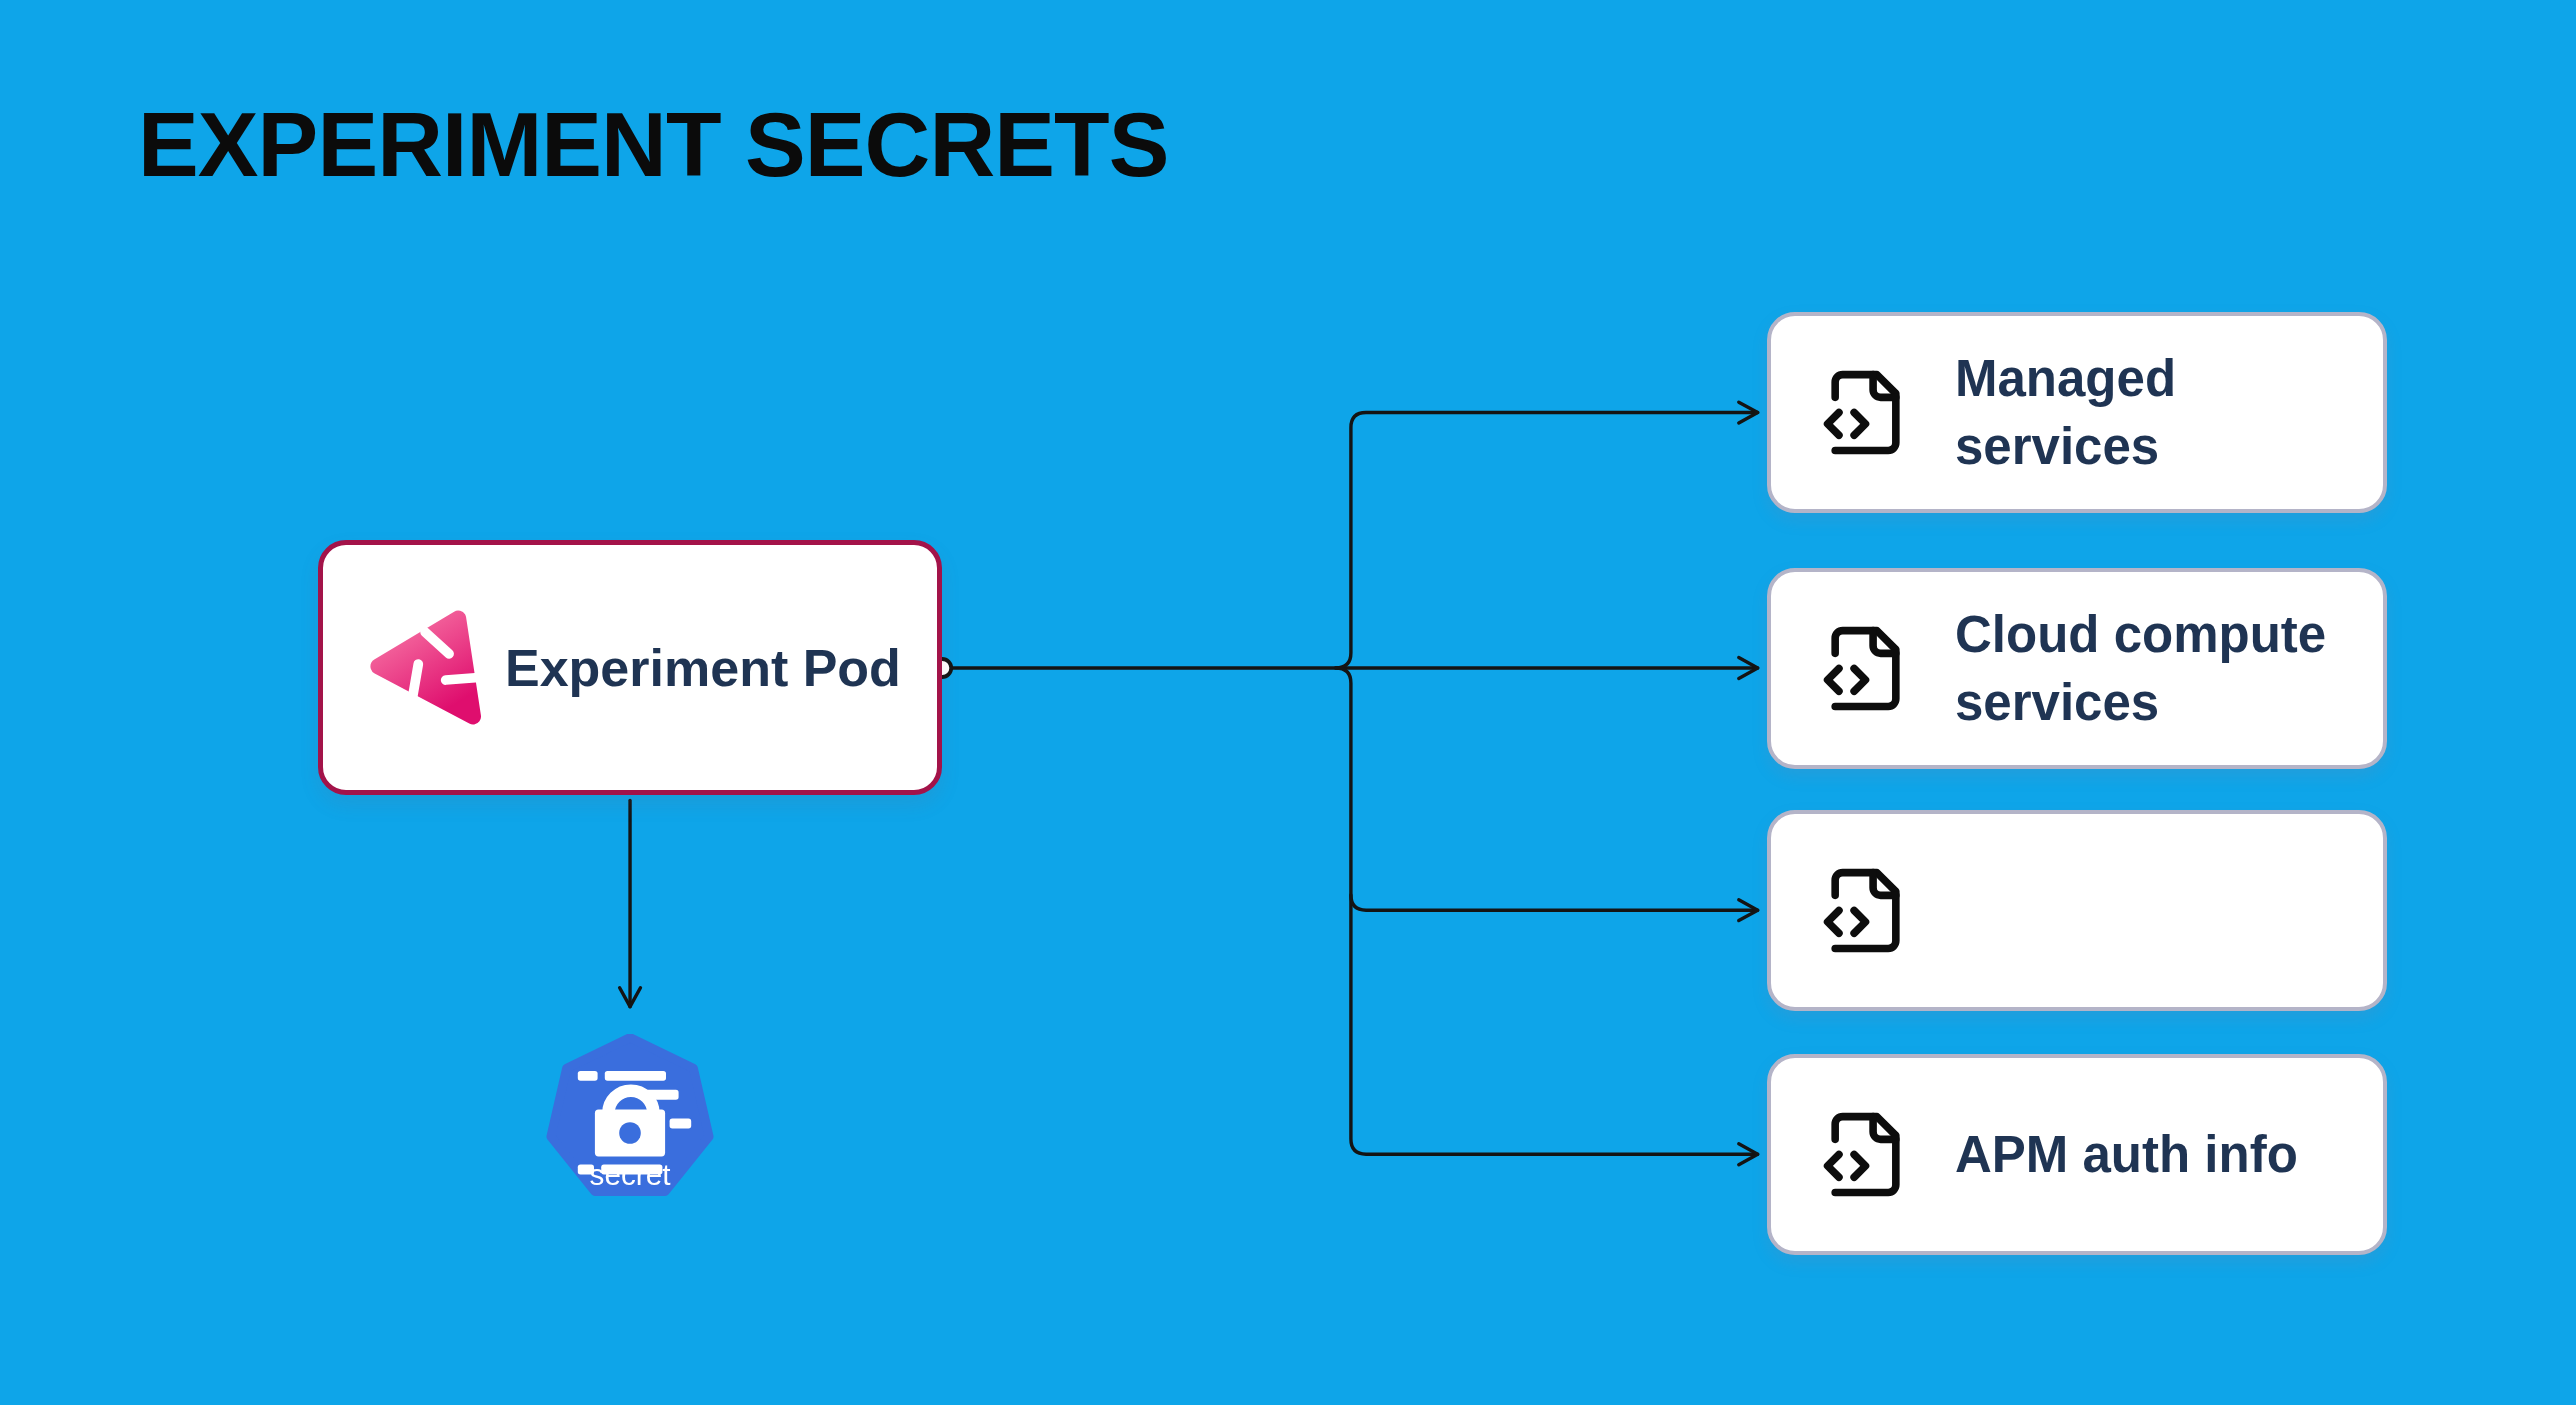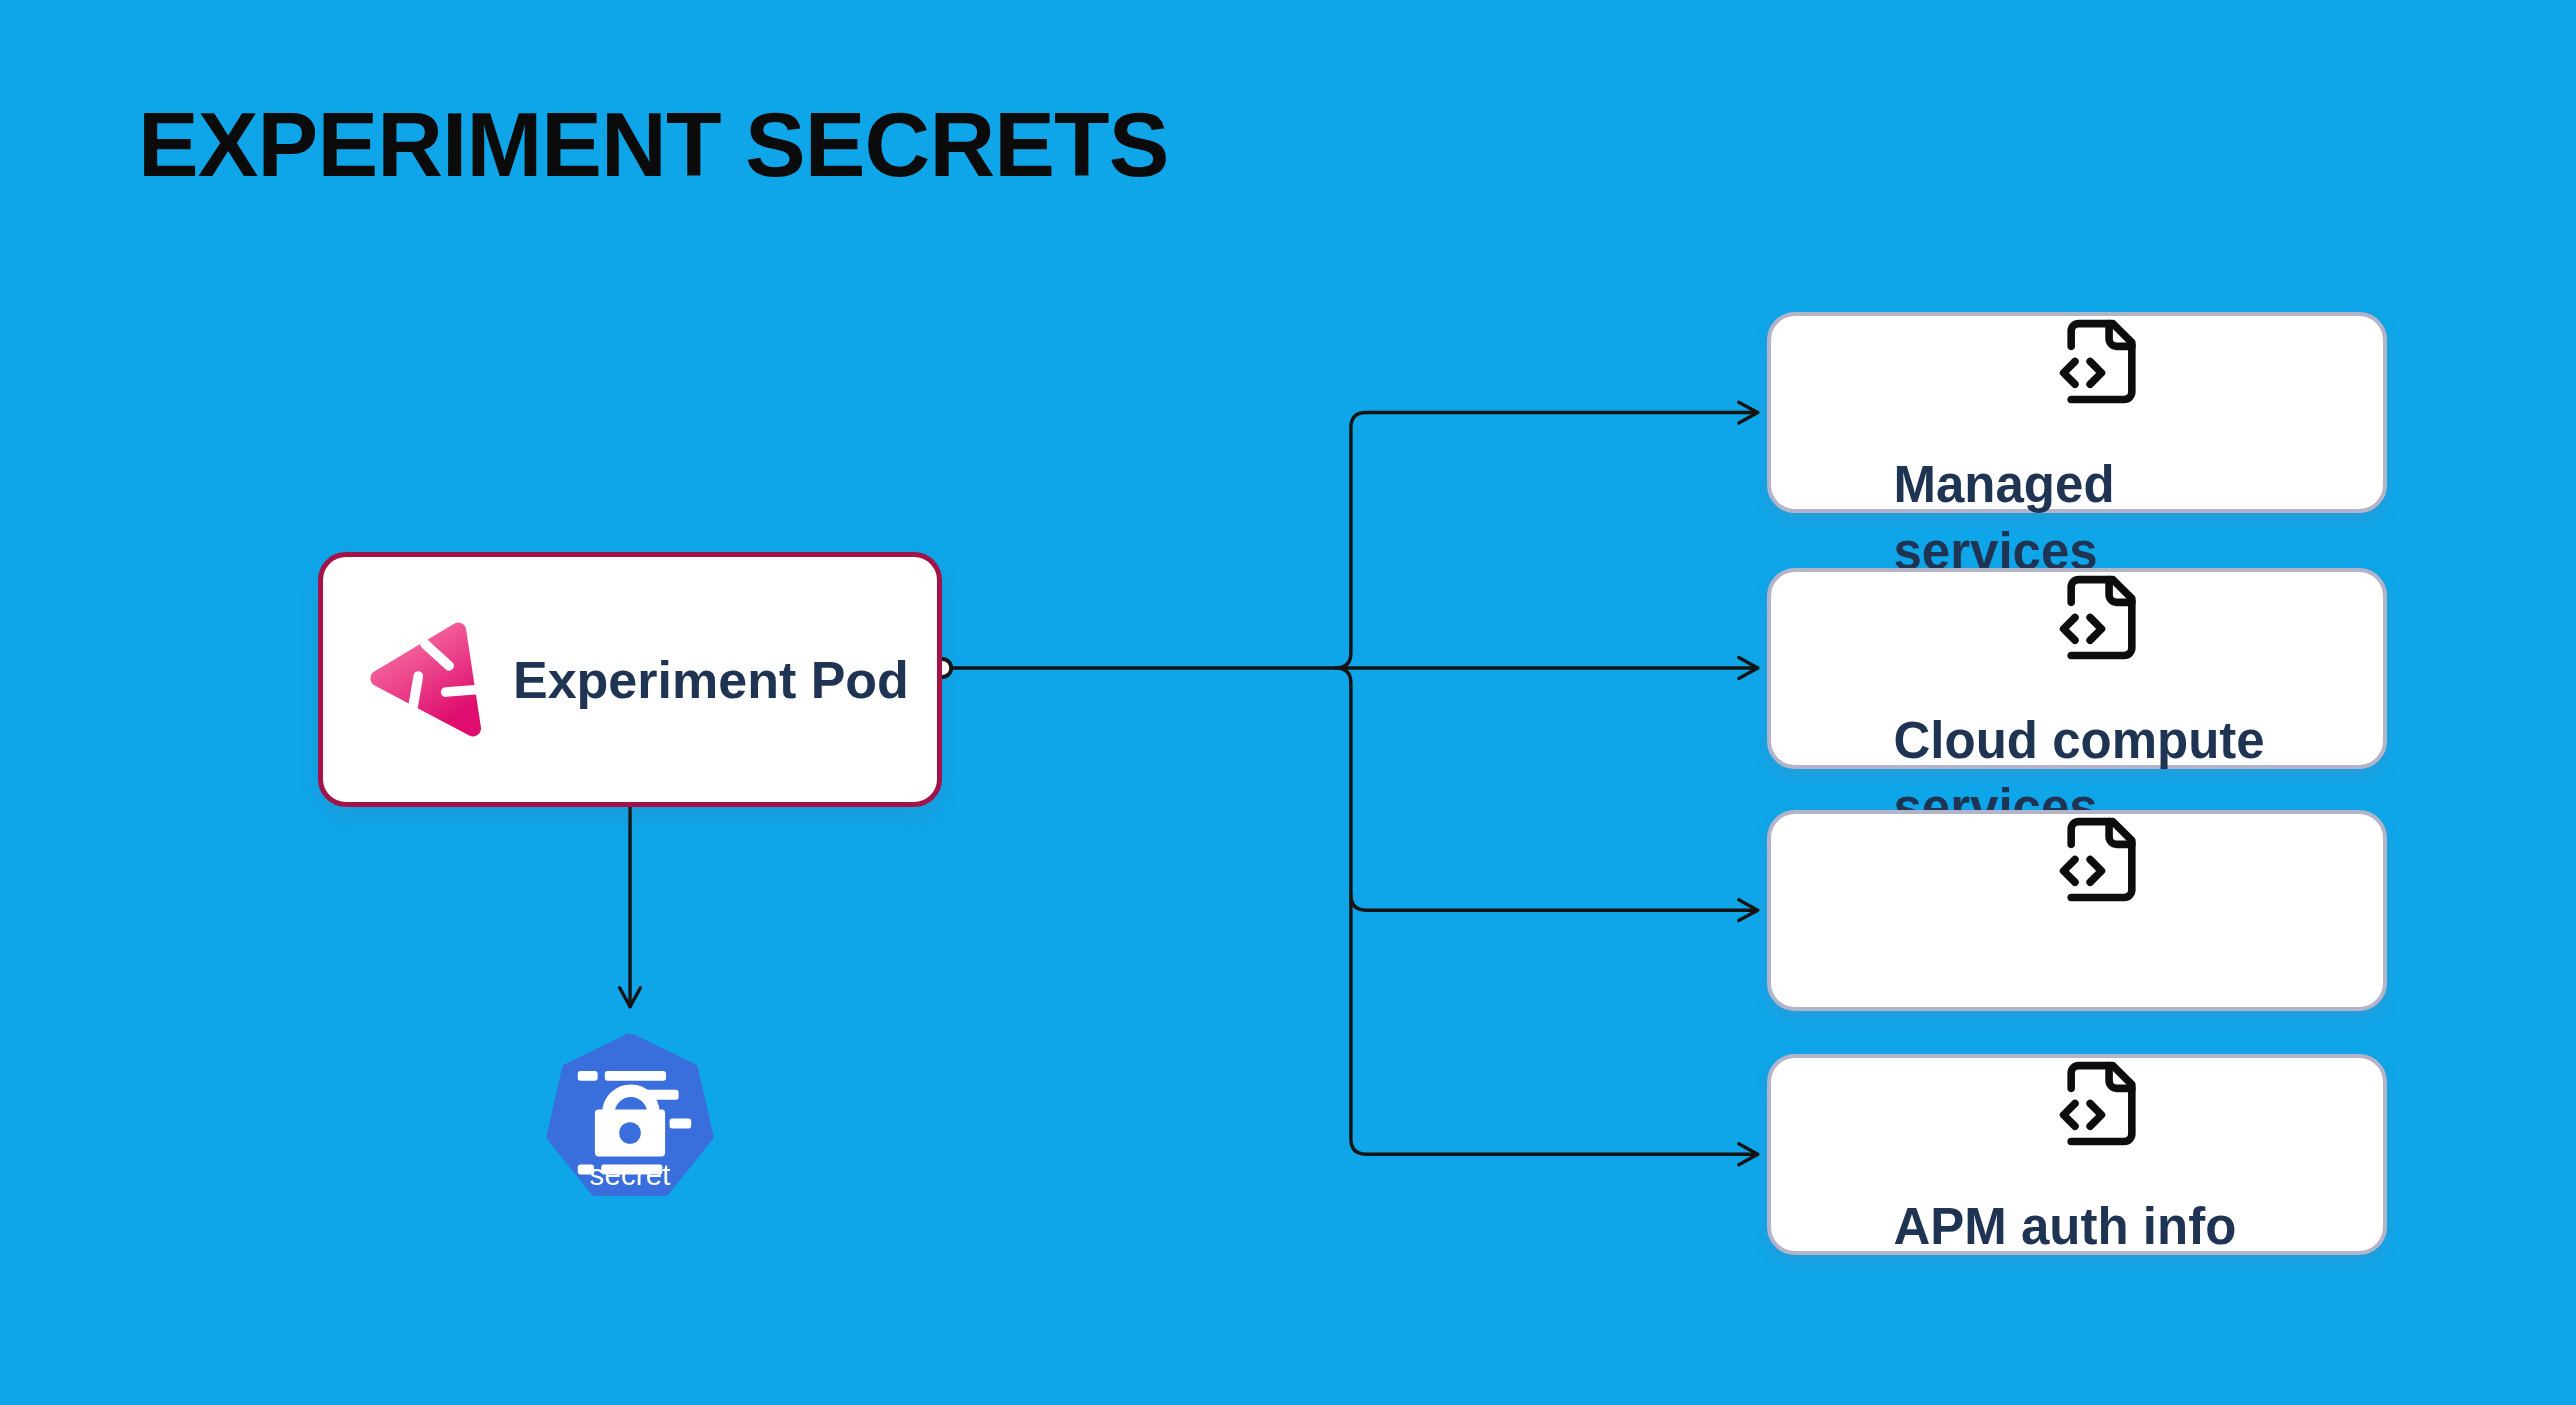--- a/index.html
+++ b/index.html
@@ -32,43 +32,42 @@
   }
   .node {
     position: absolute;
     box-sizing: border-box;
     background: #ffffff;
     display: flex;
     align-items: center;
     z-index: 2;
   }
   .pod-node {
-    left: 318px; top: 552px;
+    left: 318px; top: 540px;
     width: 624px; height: 255px;
     border: 5.7px solid #a31349;
     border-radius: 28px;
     padding-left: 44px;
-    gap: 32px;
+    gap: 24px;
     box-shadow: 0 9.5px 19px rgba(120, 90, 110, 0.12);
   }
   .pod-label {
     font-size: 52px;
     font-weight: bold;
     color: #1f3453;
     white-space: nowrap;
   }
   .target-node {
     left: 1767px;
     width: 620px; height: 201px;
     border: 4.7px solid #b4b4c8;
     border-radius: 28px;
     padding-left: 49px;
     gap: 44px;
     box-shadow: 0 7.6px 15px rgba(130, 130, 160, 0.18);
-    flex-direction: column;
   }
   .target-label {
     font-size: 51px;
     font-weight: bold;
     color: #1f3453;
     line-height: 1.32;
     width: 416px;
   }
   .edge-label {
     position: absolute;

